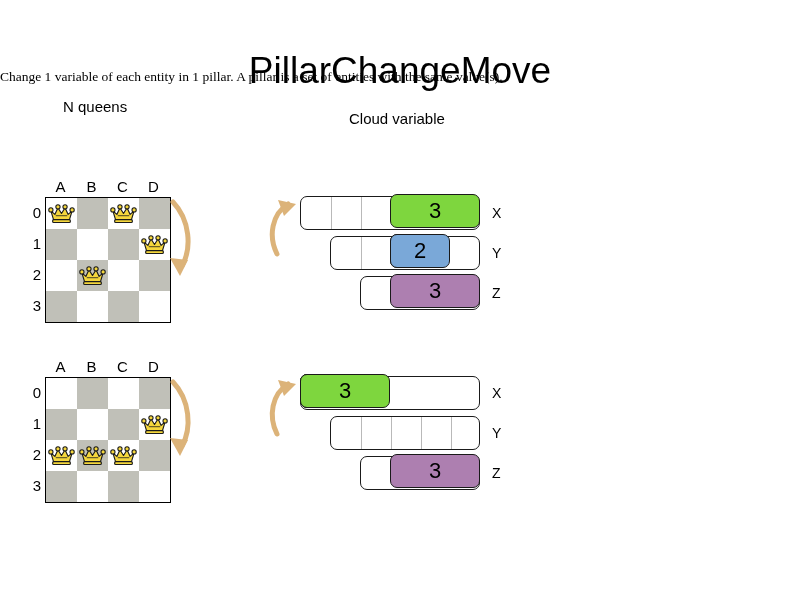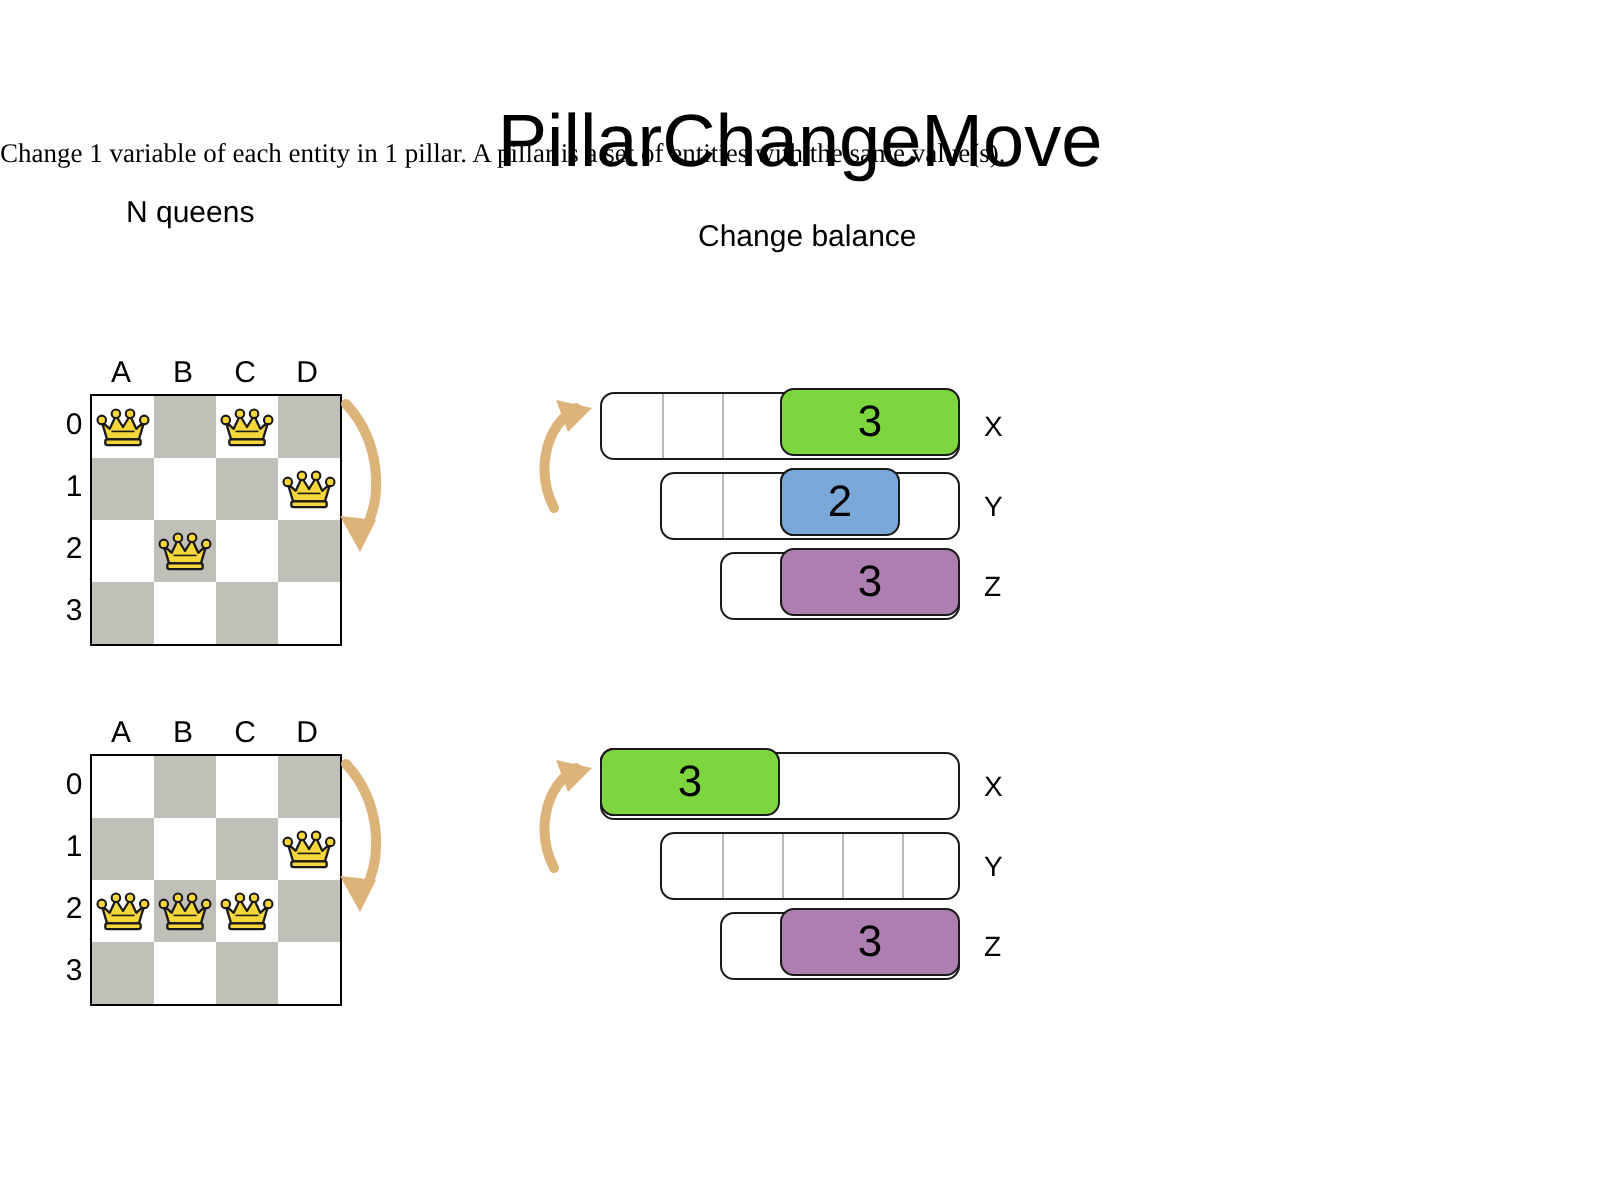--- a/index.html
+++ b/index.html
@@ -162,21 +162,21 @@
     text-align: left;
   }
 </style>
 </head>
 <body>
 
 <h1 id="page-title">PillarChangeMove</h1>
 <div id="page-subtitle">Change 1 variable of each entity in 1 pillar. A pillar is a set of entities with the same value(s).</div>
 
 <div class="section-caption" id="caption-queens">N queens</div>
-<div class="section-caption" id="caption-cloud">Change balance</div>
+<div class="section-caption" id="caption-cloud">Cloud variable</div>
 
 <div class="board-block" id="board-block-before">
   <div class="col-labels">
       <div class="col-label" style="left: 0px;">A</div>
       <div class="col-label" style="left: 31px;">B</div>
       <div class="col-label" style="left: 62px;">C</div>
       <div class="col-label" style="left: 93px;">D</div>
     </div>
   <div class="row-labels">
       <div class="row-label" style="top: 0px;">0</div>

